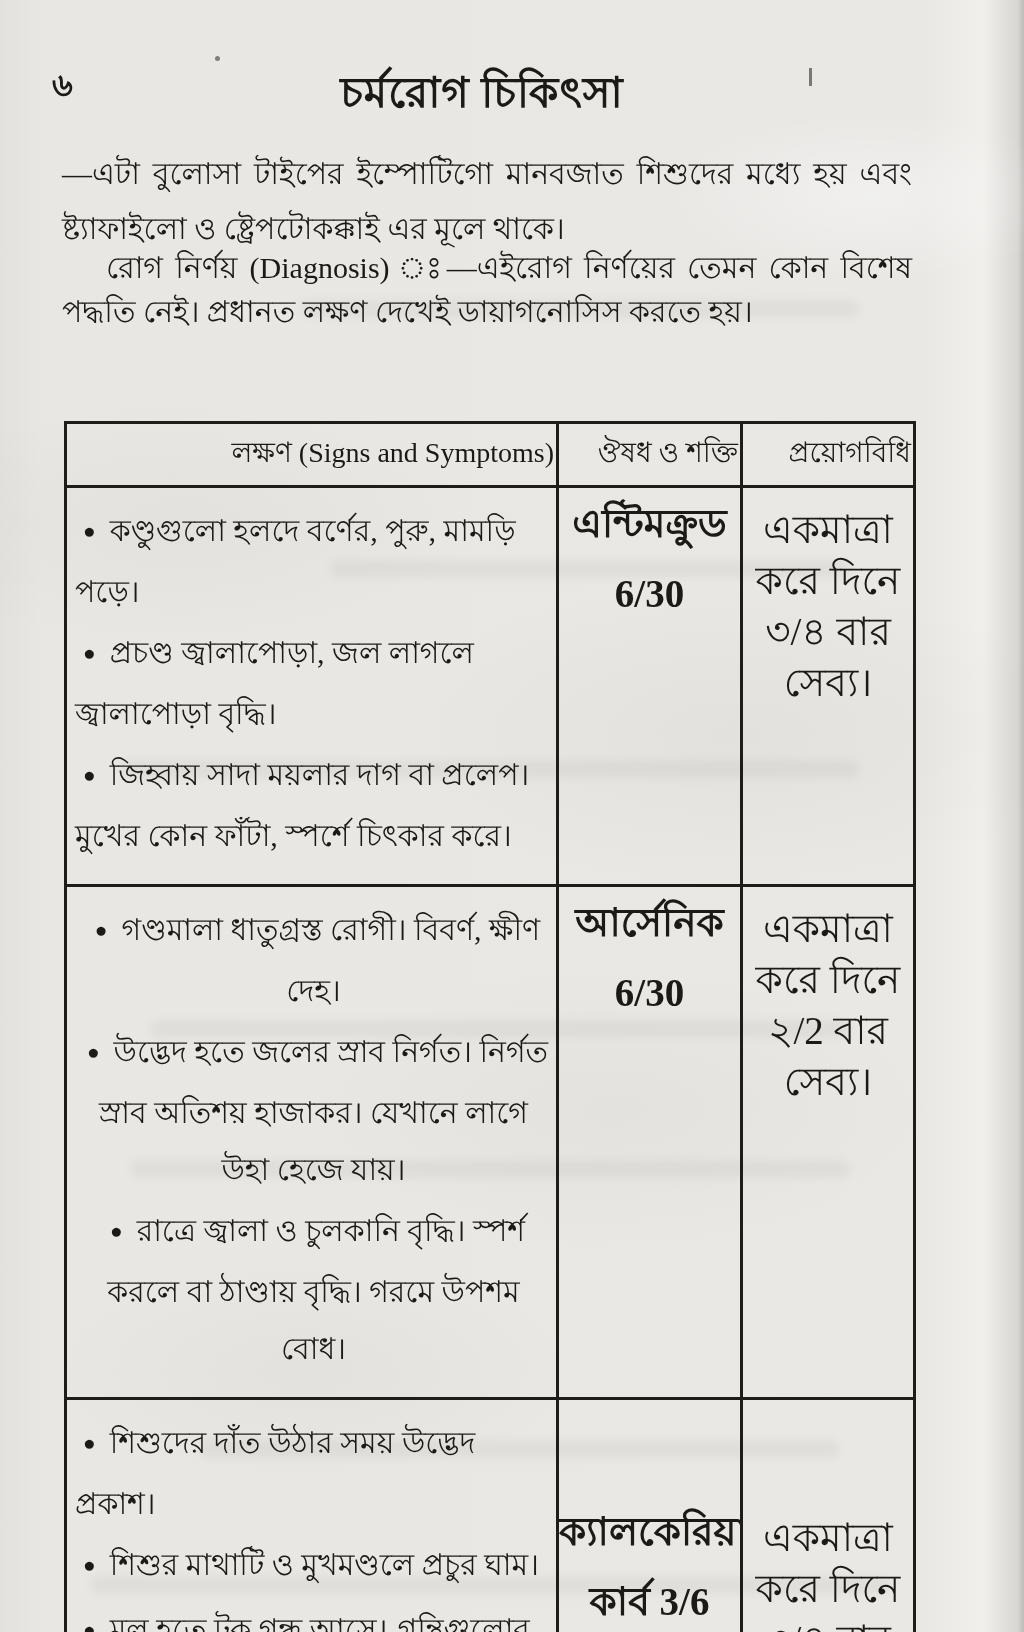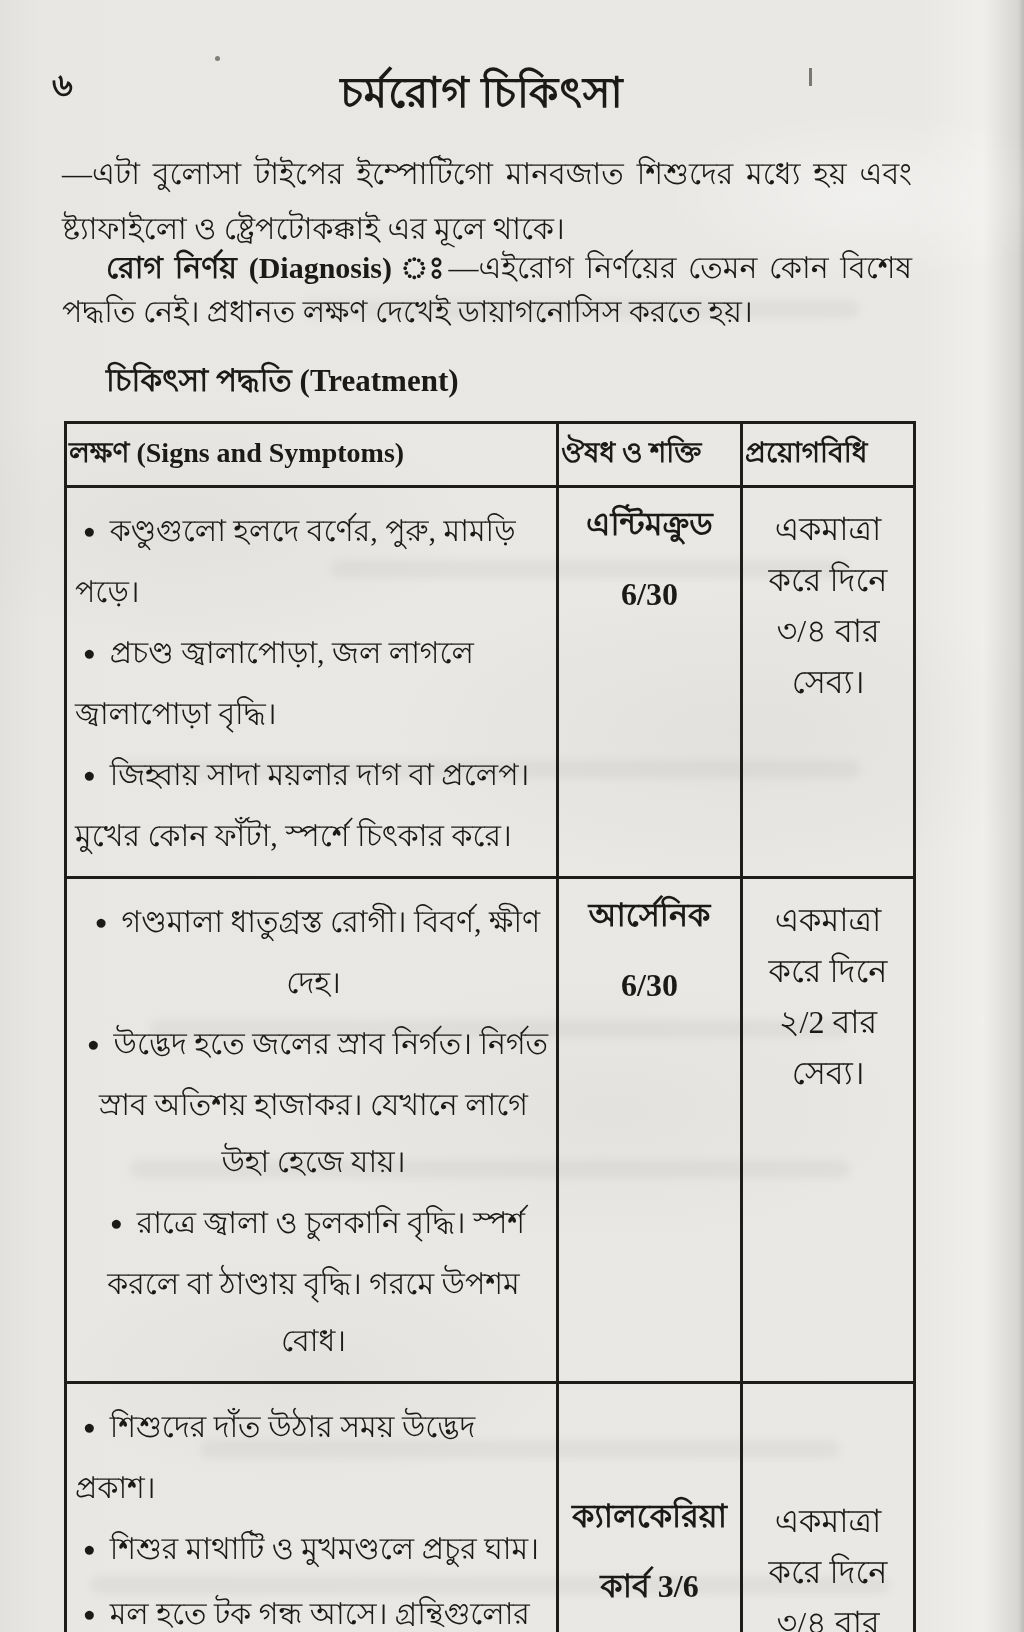--- a/index.html
+++ b/index.html
@@ -44,47 +44,47 @@
   .artifact-tick { position:absolute; left:809px; top:68px; width:3px; height:18px; background:#4a4842; opacity:.7; }
   .artifact-dot { position:absolute; left:215px; top:56px; width:5px; height:5px; border-radius:50%; background:#55524c; opacity:.7; }
   .intro {
     position:absolute; left:62px; top:146px; width:850px;
     font-size:30px; line-height:55px; text-align:justify;
   }
   .diagnosis {
     position:absolute; left:62px; top:246px; width:850px;
     font-size:30px; line-height:44px; text-align:justify; text-indent:44px;
   }
-  .diagnosis b { font-weight:bold; }
+  .diagnosis b { font-weight:normal; }
   .treatment-heading {
     position:absolute; left:106px; top:356px;
     font-size:31px; font-weight:bold;
   }
   table.tx {
     position:absolute; left:64px; top:421px; width:849px;
     border-collapse:collapse; table-layout:fixed;
     background:transparent;
   }
   .tx th, .tx td { border:3px solid #1f1d19; overflow:hidden; }
   .tx th {
-    height:64px; font-size:28px; font-weight:bold;
-    text-align:left; vertical-align:middle; padding:4px 2px;
+    height:64px; font-size:28px; font-weight:normal;
+    text-align:right; vertical-align:middle; padding:4px 2px;
   }
   td.sym {
     vertical-align:top; text-align:left;
-    padding:14px 4px 8px 8px; font-size:30px; line-height:57px;
+    padding:14px 4px 16px 8px; font-size:30px; line-height:57px;
   }
   .bullet { margin-bottom:4px; }
   .dot {
     display:inline-block; font-size:21px; margin:0 14px 0 8px;
     transform:translateY(-3px);
   }
   td.med, td.app {
     vertical-align:top; text-align:center; padding-top:16px;
-    font-size:32px;
+    font-size:39px;
   }
   td.med { font-weight:bold; }
   .med-line { line-height:40px; }
   .med-line + .med-line { margin-top:30px; }
   .app-line { line-height:51px; }
   td.pad-tall { padding-top:112px; }
   .row-1 td { height:343px; }
   .row-2 td { height:385px;text-align:center; }
   .row-3 td { height:346px; }
 </style>
@@ -105,21 +105,20 @@
   <div class="artifact-dot"></div>
   <div class="artifact-tick"></div>
 
   <div class="page-num">৬</div>
   <div class="page-title">চর্মরোগ চিকিৎসা</div>
 
   <p class="intro">—এটা বুলোসা টাইপের ইম্পোটিগো মানবজাত শিশুদের মধ্যে হয় এবং ষ্ট্যাফাইলো ও ষ্ট্রেপটোকক্কাই এর মূলে থাকে।</p>
 
   <p class="diagnosis"><b>রোগ নির্ণয় (Diagnosis) ঃ</b><span>—এইরোগ নির্ণয়ের তেমন কোন বিশেষ পদ্ধতি নেই। প্রধানত লক্ষণ দেখেই ডায়াগনোসিস করতে হয়।</span></p>
 
-  <div class="treatment-heading">চিকিৎসা পদ্ধতি (Treatment)</div>
 
   <table class="tx">
     <colgroup>
       <col style="width:492px">
       <col style="width:184px">
       <col style="width:173px">
     </colgroup>
     <thead>
       <tr>
         <th>লক্ষণ (Signs and Symptoms)</th>

